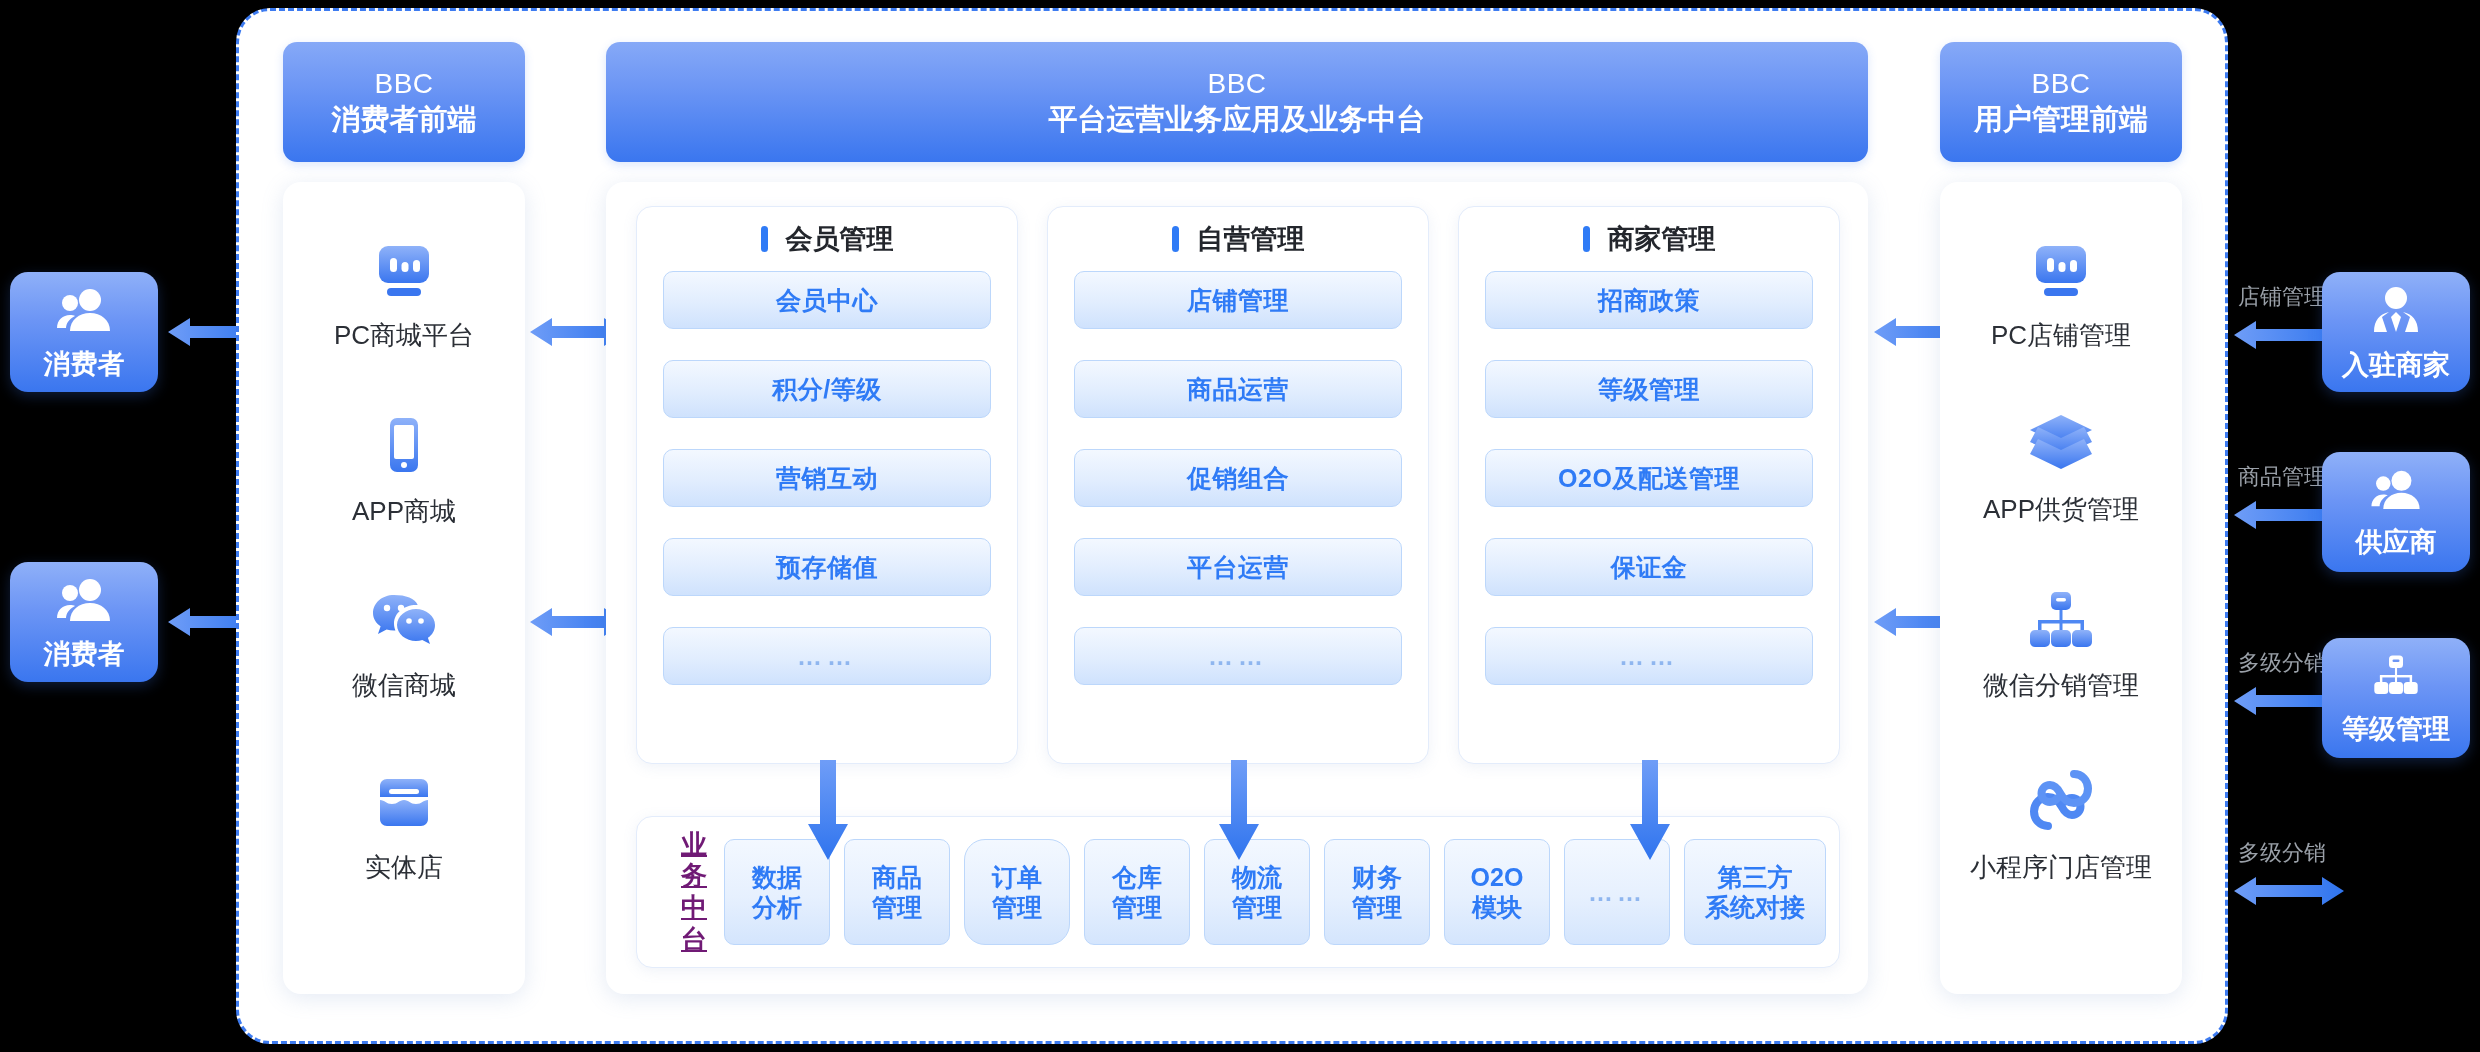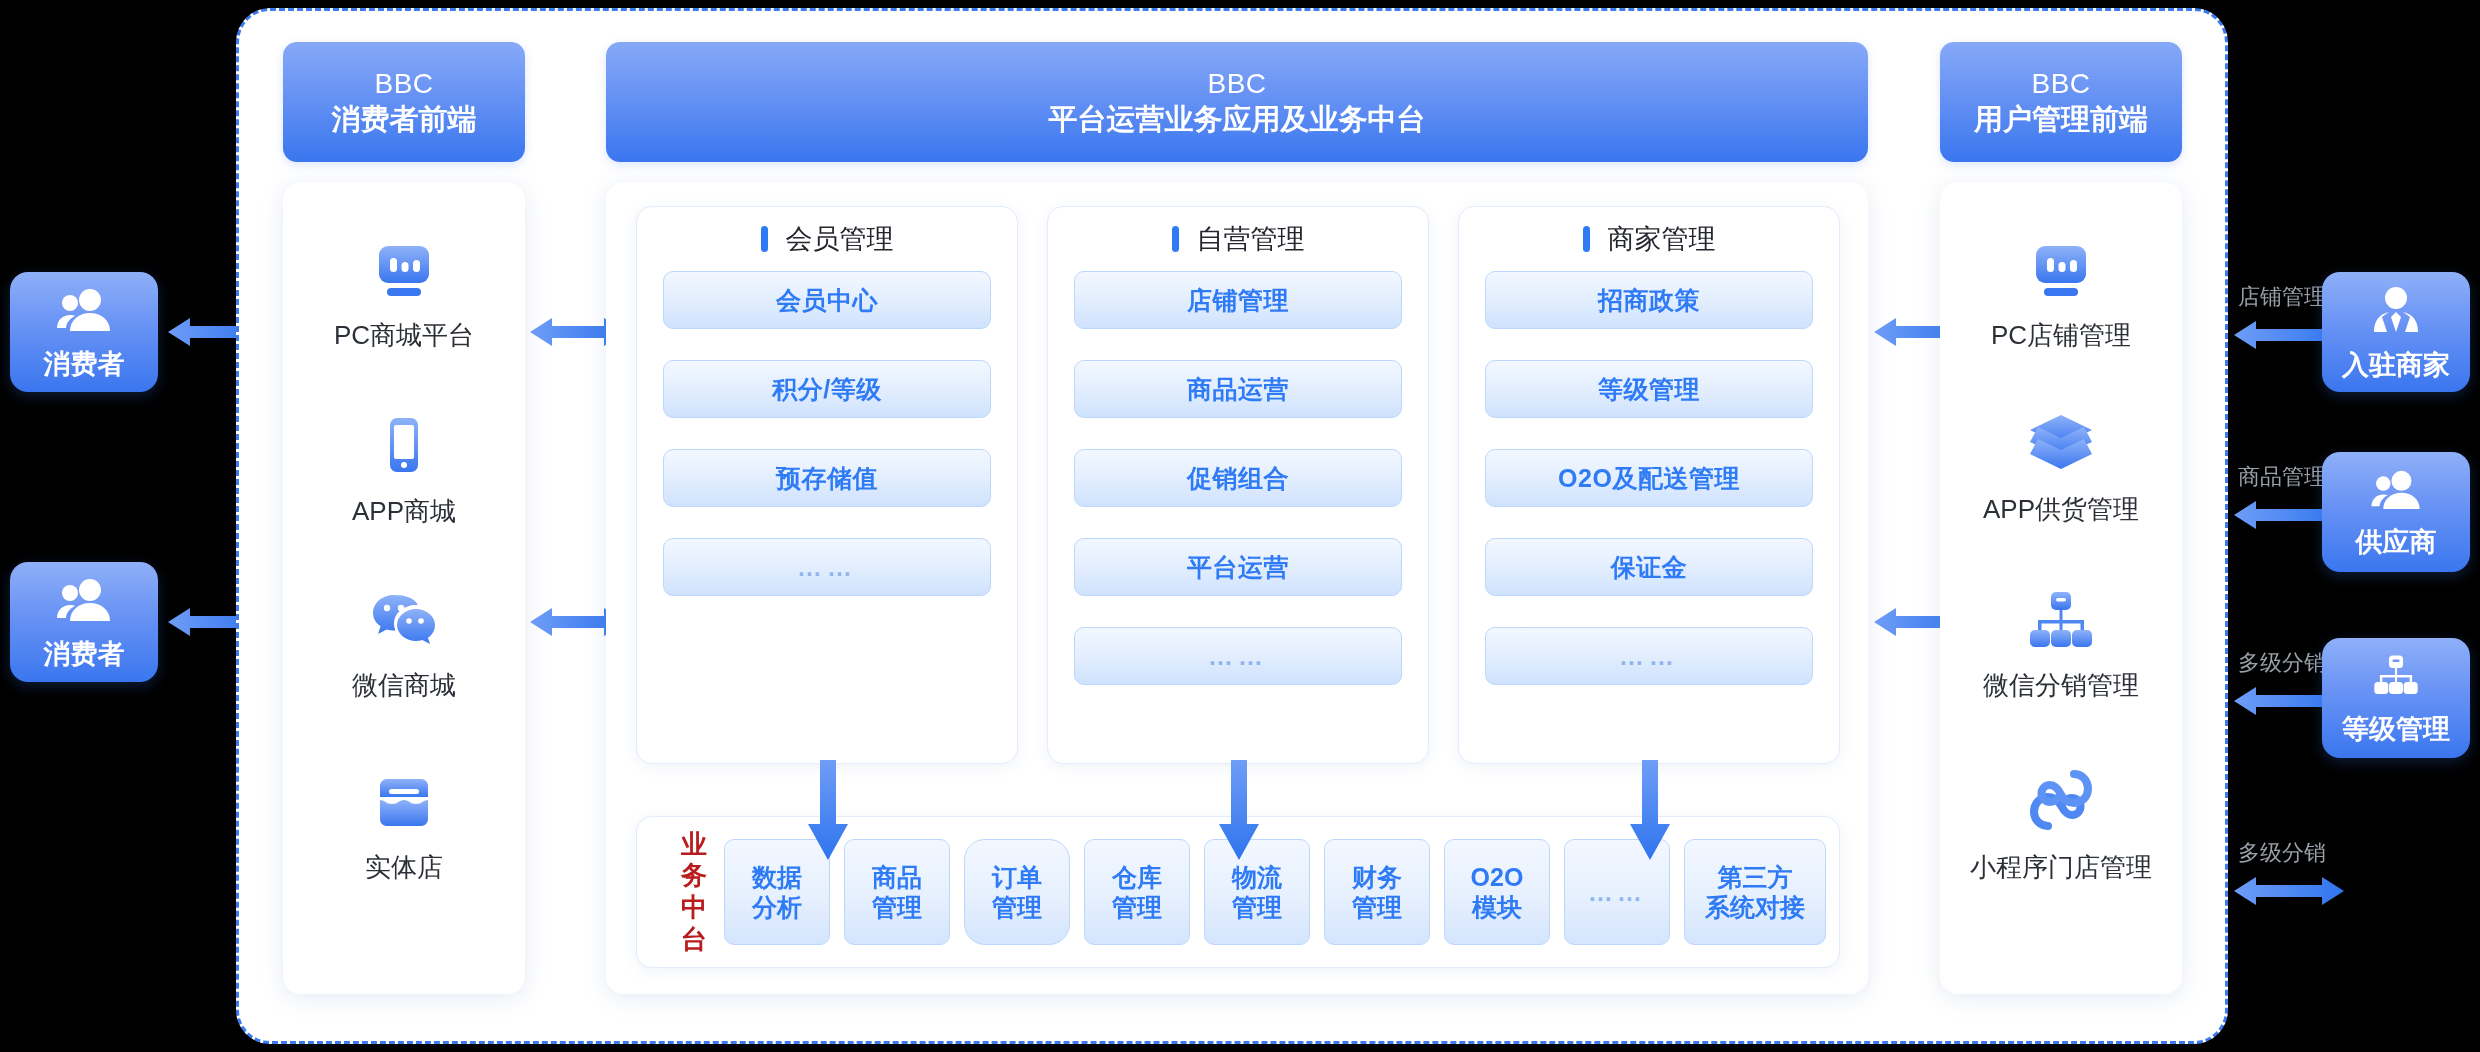--- a/index.html
+++ b/index.html
@@ -41,41 +41,41 @@
   }
   .ico{display:inline-block;}
 
   
   .card{
     position:absolute;background:#fff;border:1.5px solid #e3ecfb;border-radius:16px;
     box-shadow:0 3px 14px rgba(120,150,200,.12);
   }
   .card-title{
     display:flex;align-items:center;justify-content:center;gap:18px;
-    height:64px;font-size:27px;font-weight:400;color:#23262c;
+    height:64px;font-size:27px;font-weight:700;color:#23262c;
   }
   .tbar{width:7px;height:26px;background:#2f7bf6;border-radius:4px;display:inline-block;}
   .pill{
     margin:0 26px 31px 26px;height:56px;border-radius:10px;
     border:1.5px solid #bcd7fb;
     background:linear-gradient(180deg,#f3f8ff 0%,#e1edfe 55%,#cfe2fd 100%);
     display:flex;align-items:center;justify-content:center;
     font-size:25px;font-weight:700;color:#2f7bf6;letter-spacing:.5px;
   }
   .pill.dots{color:#8fb6ef;font-size:25px;letter-spacing:5px;font-weight:700;}
 
   
   .strip{
     position:absolute;background:#fff;border:1.5px solid #e3ecfb;border-radius:16px;
     box-shadow:0 3px 14px rgba(120,150,200,.12);
     display:flex;align-items:center;
   }
   .strip-label{
     display:flex;align-items:center;gap:14px;padding-left:22px;padding-right:17px;
-    font-size:26px;font-weight:700;color:#b91c1c;line-height:1.22;white-space:pre-line;
+    font-size:26px;font-weight:700;color:#701a75;line-height:1.22;white-space:pre-line;text-decoration:underline;
   }
   .mini{
     height:104px;border-radius:10px;border:1.5px solid #bcd7fb;
     background:linear-gradient(180deg,#f3f8ff 0%,#e6f0fe 55%,#d4e5fd 100%);
     display:flex;align-items:center;justify-content:center;text-align:center;
     font-size:25px;font-weight:700;color:#2f7bf6;line-height:1.22;white-space:pre-line;
     margin-right:14px;flex:0 0 auto;
   }
   .mini.dots{color:#8fb6ef;letter-spacing:4px;}
 
@@ -239,20 +239,21 @@
 
   <div class="panel" style="left:606px;top:182px;width:1262px;height:812px;">
 
     <div class="card" style="left:30px;top:24px;width:380px;height:556px;">
       <div class="card-title">
         <span class="tbar"></span>
         <span>会员管理</span>
       </div>
       <div class="pill">会员中心</div>
       <div class="pill">积分/等级</div>
+      <div class="pill">营销互动</div>
       <div class="pill">预存储值</div>
       <div class="pill dots">……</div>
     </div>
 
     <div class="card" style="left:441px;top:24px;width:380px;height:556px;">
       <div class="card-title">
         <span class="tbar"></span>
         <span>自营管理</span>
       </div>
       <div class="pill">店铺管理</div>

